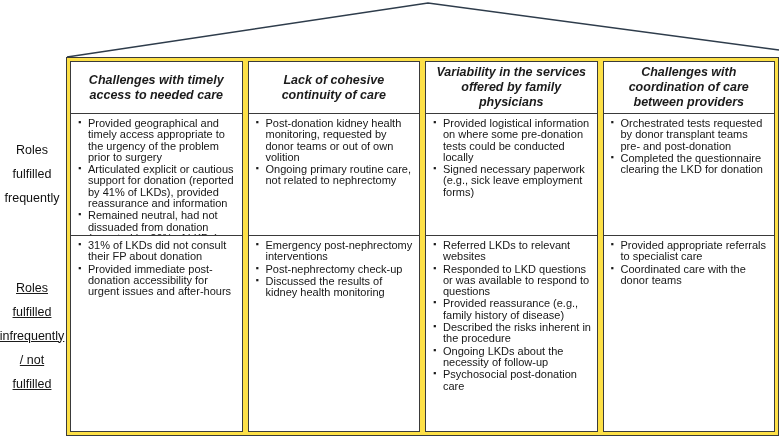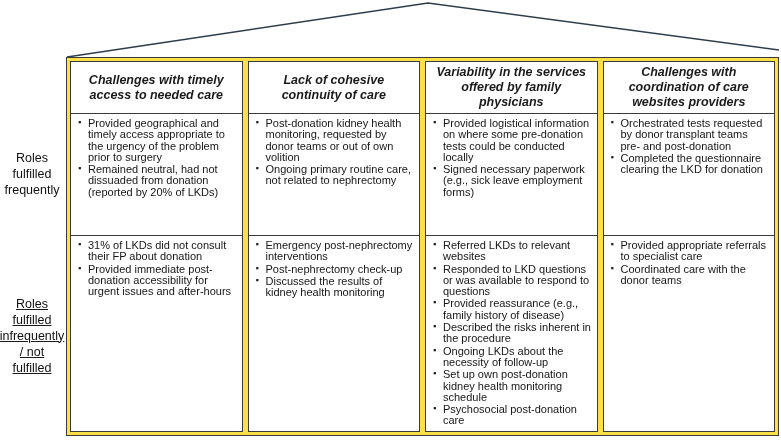--- a/index.html
+++ b/index.html
@@ -4,21 +4,21 @@
 <style>
   html,body{margin:0;padding:0;background:#ffffff;}
   .fig{position:relative;width:781px;height:440px;background:#ffffff;
        font-family:"Liberation Sans",sans-serif;color:#1b1b1b;overflow:hidden;}
   .roof{position:absolute;left:0;top:0;}
   .left-rail{position:absolute;left:0;top:57px;width:64px;height:379px;
              display:flex;flex-direction:column;}
   .rail-header-spacer{height:56px;}
   .rail-row1{height:122px;display:flex;align-items:center;justify-content:center;}
   .rail-row2{flex:1;display:flex;align-items:center;justify-content:center;text-decoration:underline;}
-  .row-label{font-size:12.5px;line-height:16px;text-align:center;color:#111;}
+  .row-label{font-size:12.5px;line-height:24px;text-align:center;color:#111;}
   .table-outer{position:absolute;left:66px;top:57px;width:713px;height:379px;
                box-sizing:border-box;border:1px solid #3a3a3a;padding:3px;
                display:flex;gap:5px;background:#fde047;}
   .col{flex:1;border:1px solid #3a3a3a;box-sizing:border-box;display:flex;
        flex-direction:column;min-width:0;background:#fff;}
   .col-header{height:52px;flex:0 0 52px;border-bottom:1px solid #3a3a3a;
               display:flex;align-items:center;justify-content:center;
               text-align:center;font-style:italic;font-weight:600;
               font-size:12.5px;line-height:15px;padding:2px 7px;box-sizing:border-box;}
   ul.cell{margin:0;padding:4px 4px 2px 7px;list-style:none;overflow:hidden;box-sizing:border-box;}
@@ -45,20 +45,21 @@
     <div class="rail-row2">
       <div class="row-label">Roles fulfilled infrequently / not fulfilled</div>
     </div>
   </div>
 
   <div class="table-outer" id="columns">
   <div class="col">
     <div class="col-header">Challenges with timely access to needed care</div>
     <ul class="cell cell-frequent">
           <li>Provided geographical and timely access appropriate to the urgency of the problem prior to surgery</li>
+          <li>Articulated explicit or cautious support for donation (reported by 41% of LKDs), provided reassurance and information</li>
           <li>Remained neutral, had not dissuaded from donation (reported by 20% of LKDs)</li>
         </ul>
     <ul class="cell cell-infrequent">
           <li>31% of LKDs did not consult their FP about donation</li>
           <li>Provided immediate post-donation accessibility for urgent issues and after-hours</li>
         </ul>
   </div>
 
   <div class="col">
     <div class="col-header">Lack of cohesive continuity of care</div>
@@ -78,27 +79,26 @@
     <ul class="cell cell-frequent">
           <li>Provided logistical information on where some pre-donation tests could be conducted locally</li>
           <li>Signed necessary paperwork (e.g., sick leave employment forms)</li>
         </ul>
     <ul class="cell cell-infrequent">
           <li>Referred LKDs to relevant websites</li>
           <li>Responded to LKD questions or was available to respond to questions</li>
           <li>Provided reassurance (e.g., family history of disease)</li>
           <li>Described the risks inherent in the procedure</li>
           <li>Ongoing LKDs about the necessity of follow-up</li>
-          <li>Set up own post-donation kidney health monitoring schedule</li>
           <li>Psychosocial post-donation care</li>
         </ul>
   </div>
 
   <div class="col">
-    <div class="col-header">Challenges with coordination of care websites providers</div>
+    <div class="col-header">Challenges with coordination of care between providers</div>
     <ul class="cell cell-frequent">
           <li>Orchestrated tests requested by donor transplant teams pre- and post-donation</li>
           <li>Completed the questionnaire clearing the LKD for donation</li>
         </ul>
     <ul class="cell cell-infrequent">
           <li>Provided appropriate referrals to specialist care</li>
           <li>Coordinated care with the donor teams</li>
         </ul>
   </div>
 </div>

